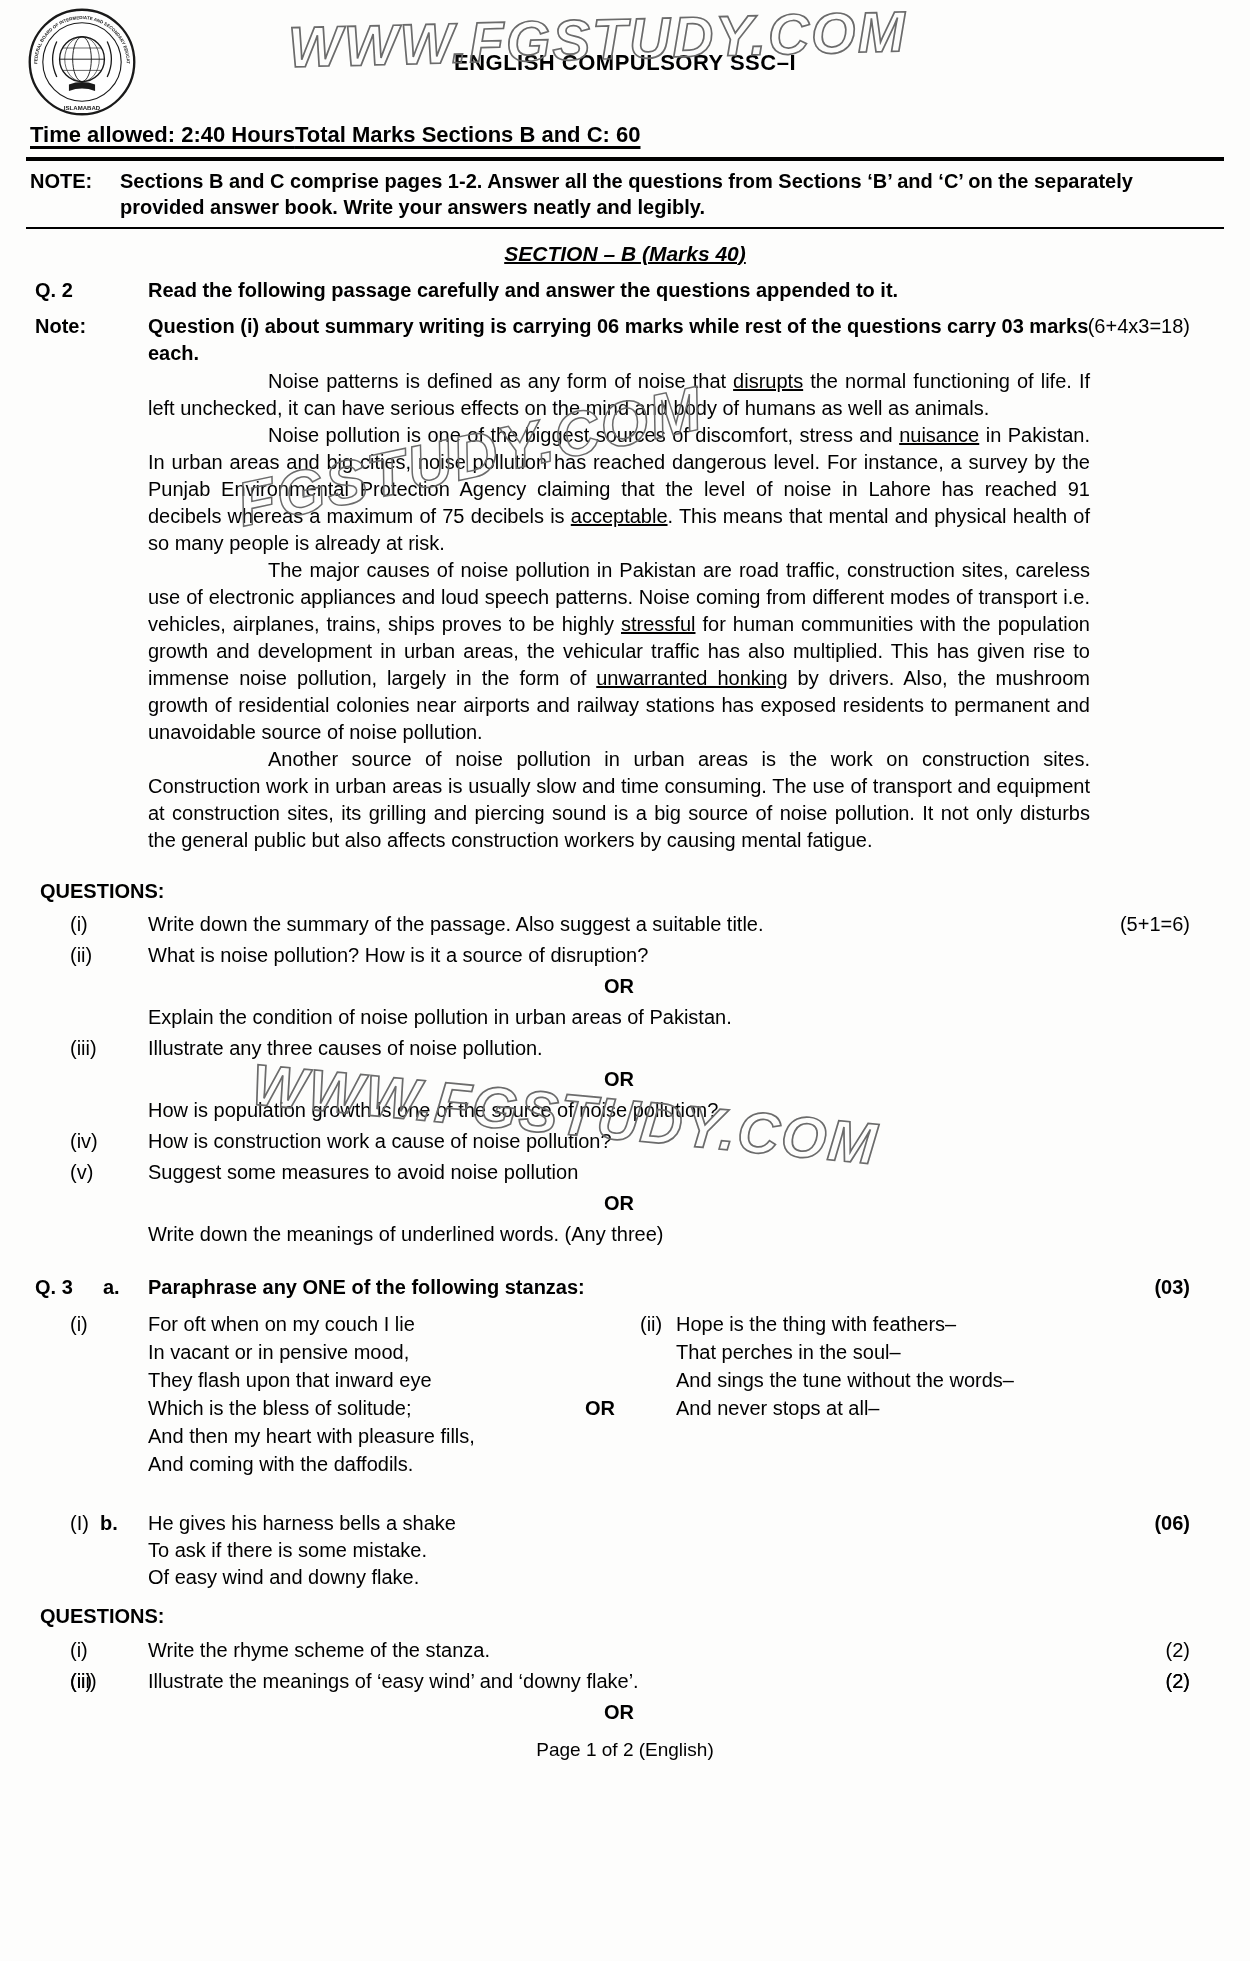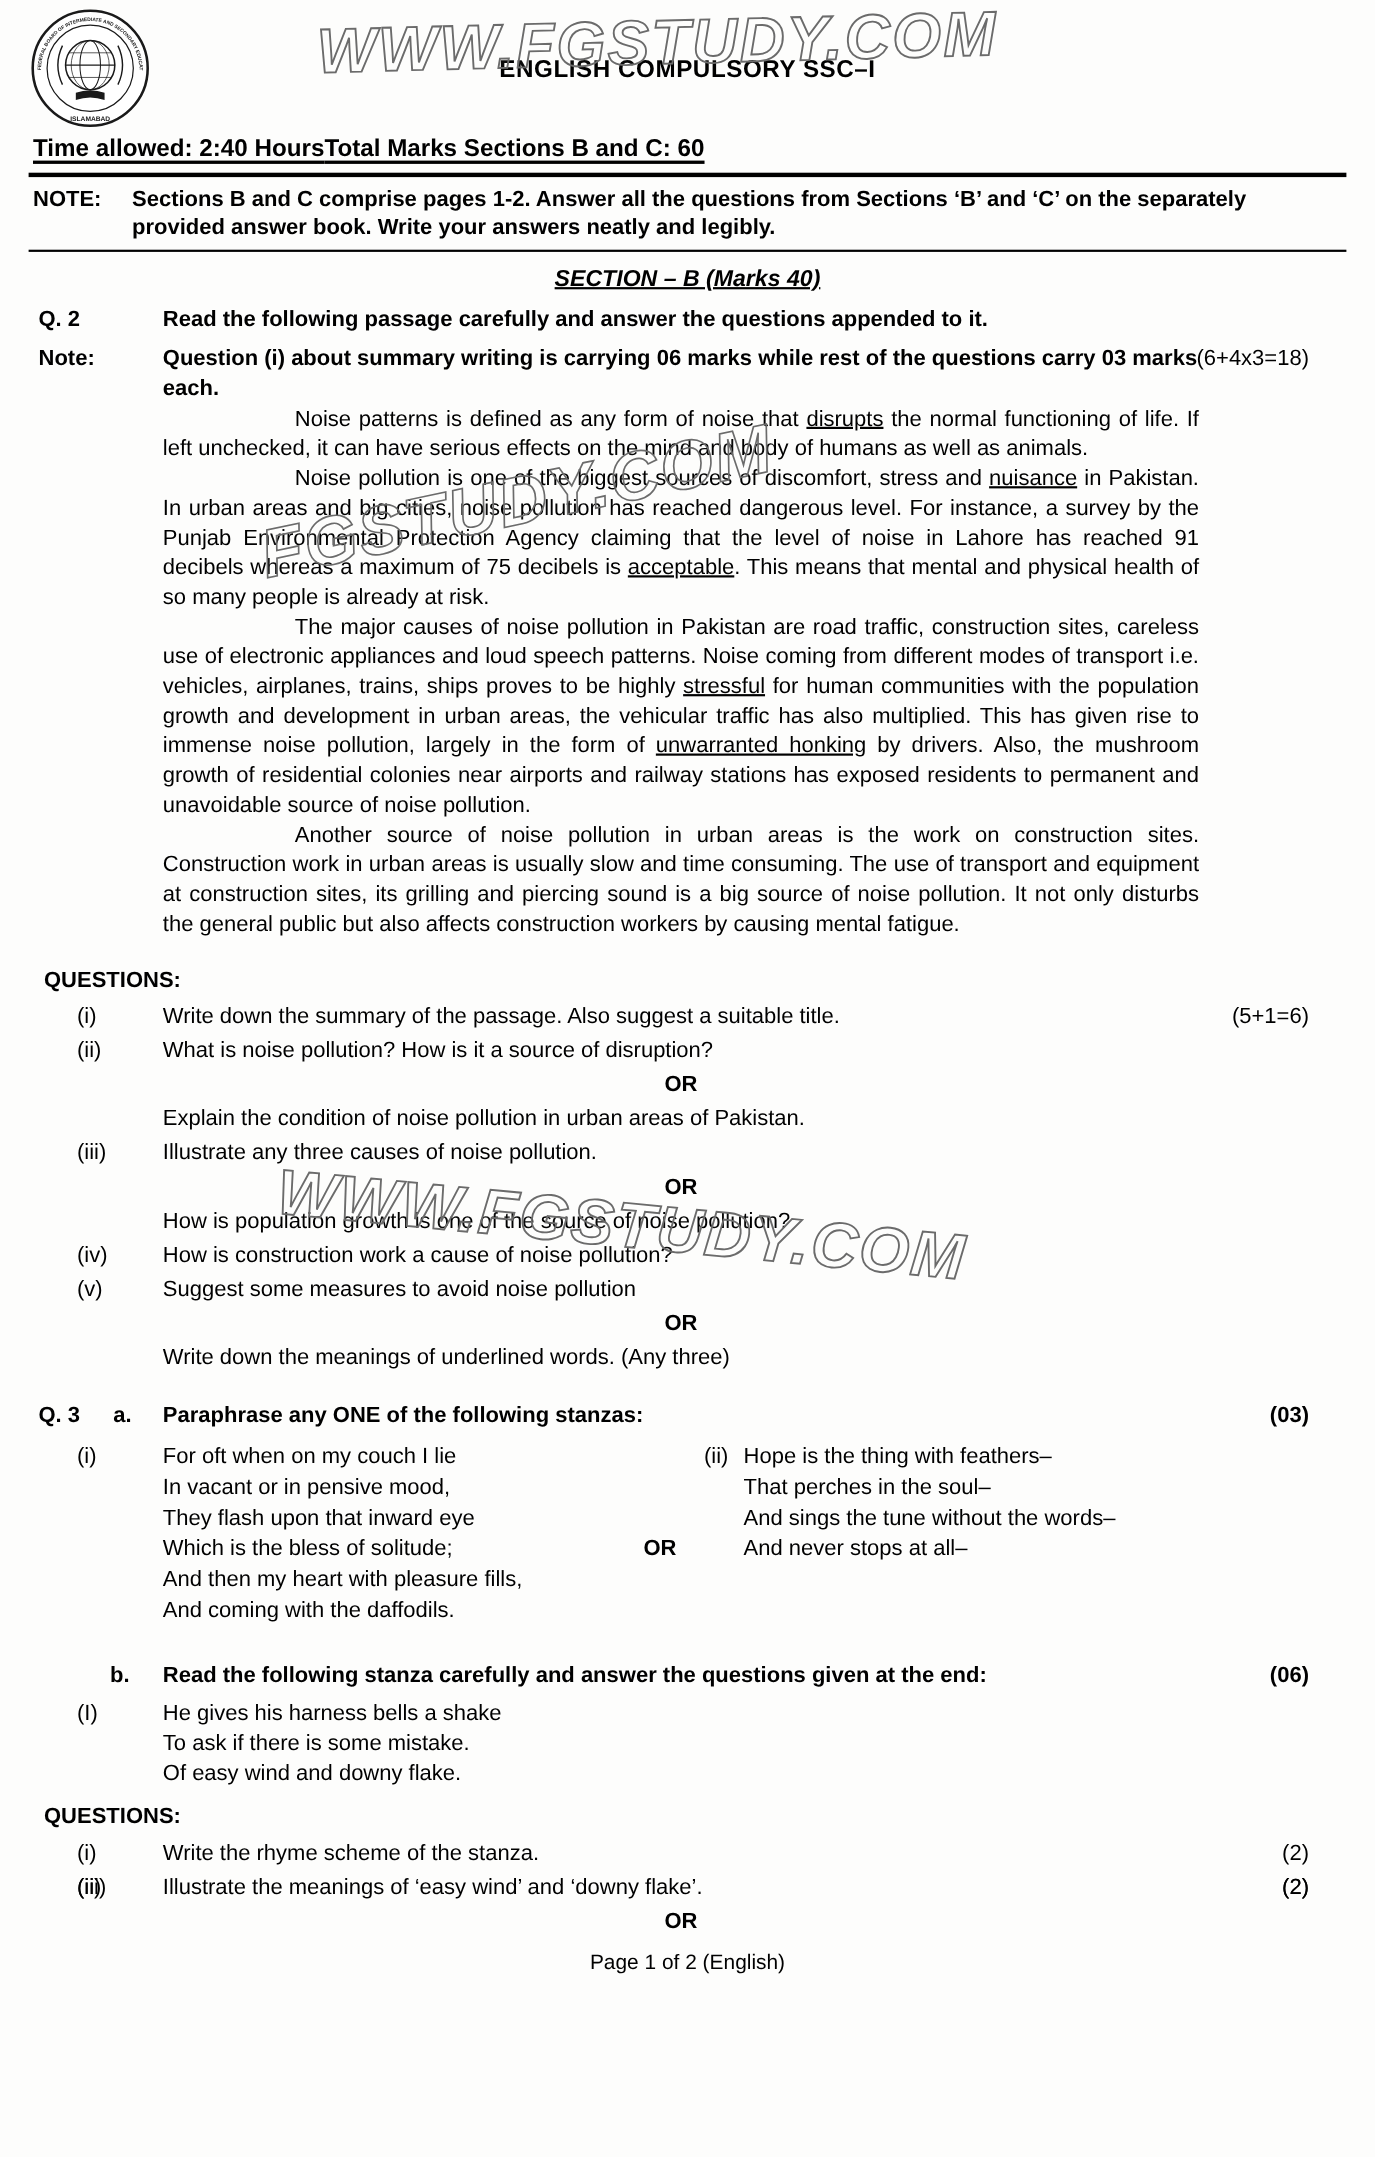--- a/index.html
+++ b/index.html
@@ -206,21 +206,20 @@
     <div class="stanza-right">
       <div>Hope is the thing with feathers–</div>
       <div>That perches in the soul–</div>
       <div>And sings the tune without the words–</div>
       <div>And never stops at all–</div>
     </div>
   </div>
 
   <div class="row b-row">
     <span class="lab-b">b.</span>
-    <span class="bold">Read the following stanza carefully and answer the questions given at the end:</span>
     <span class="markscol bold">(06)</span>
   </div>
 
   <div class="b-stanza">
     <span class="lab-I">(I)</span>
     <div>He gives his harness bells a shake</div>
     <div>To ask if there is some mistake.</div>
     <div>Of easy wind and downy flake.</div>
   </div>
 

